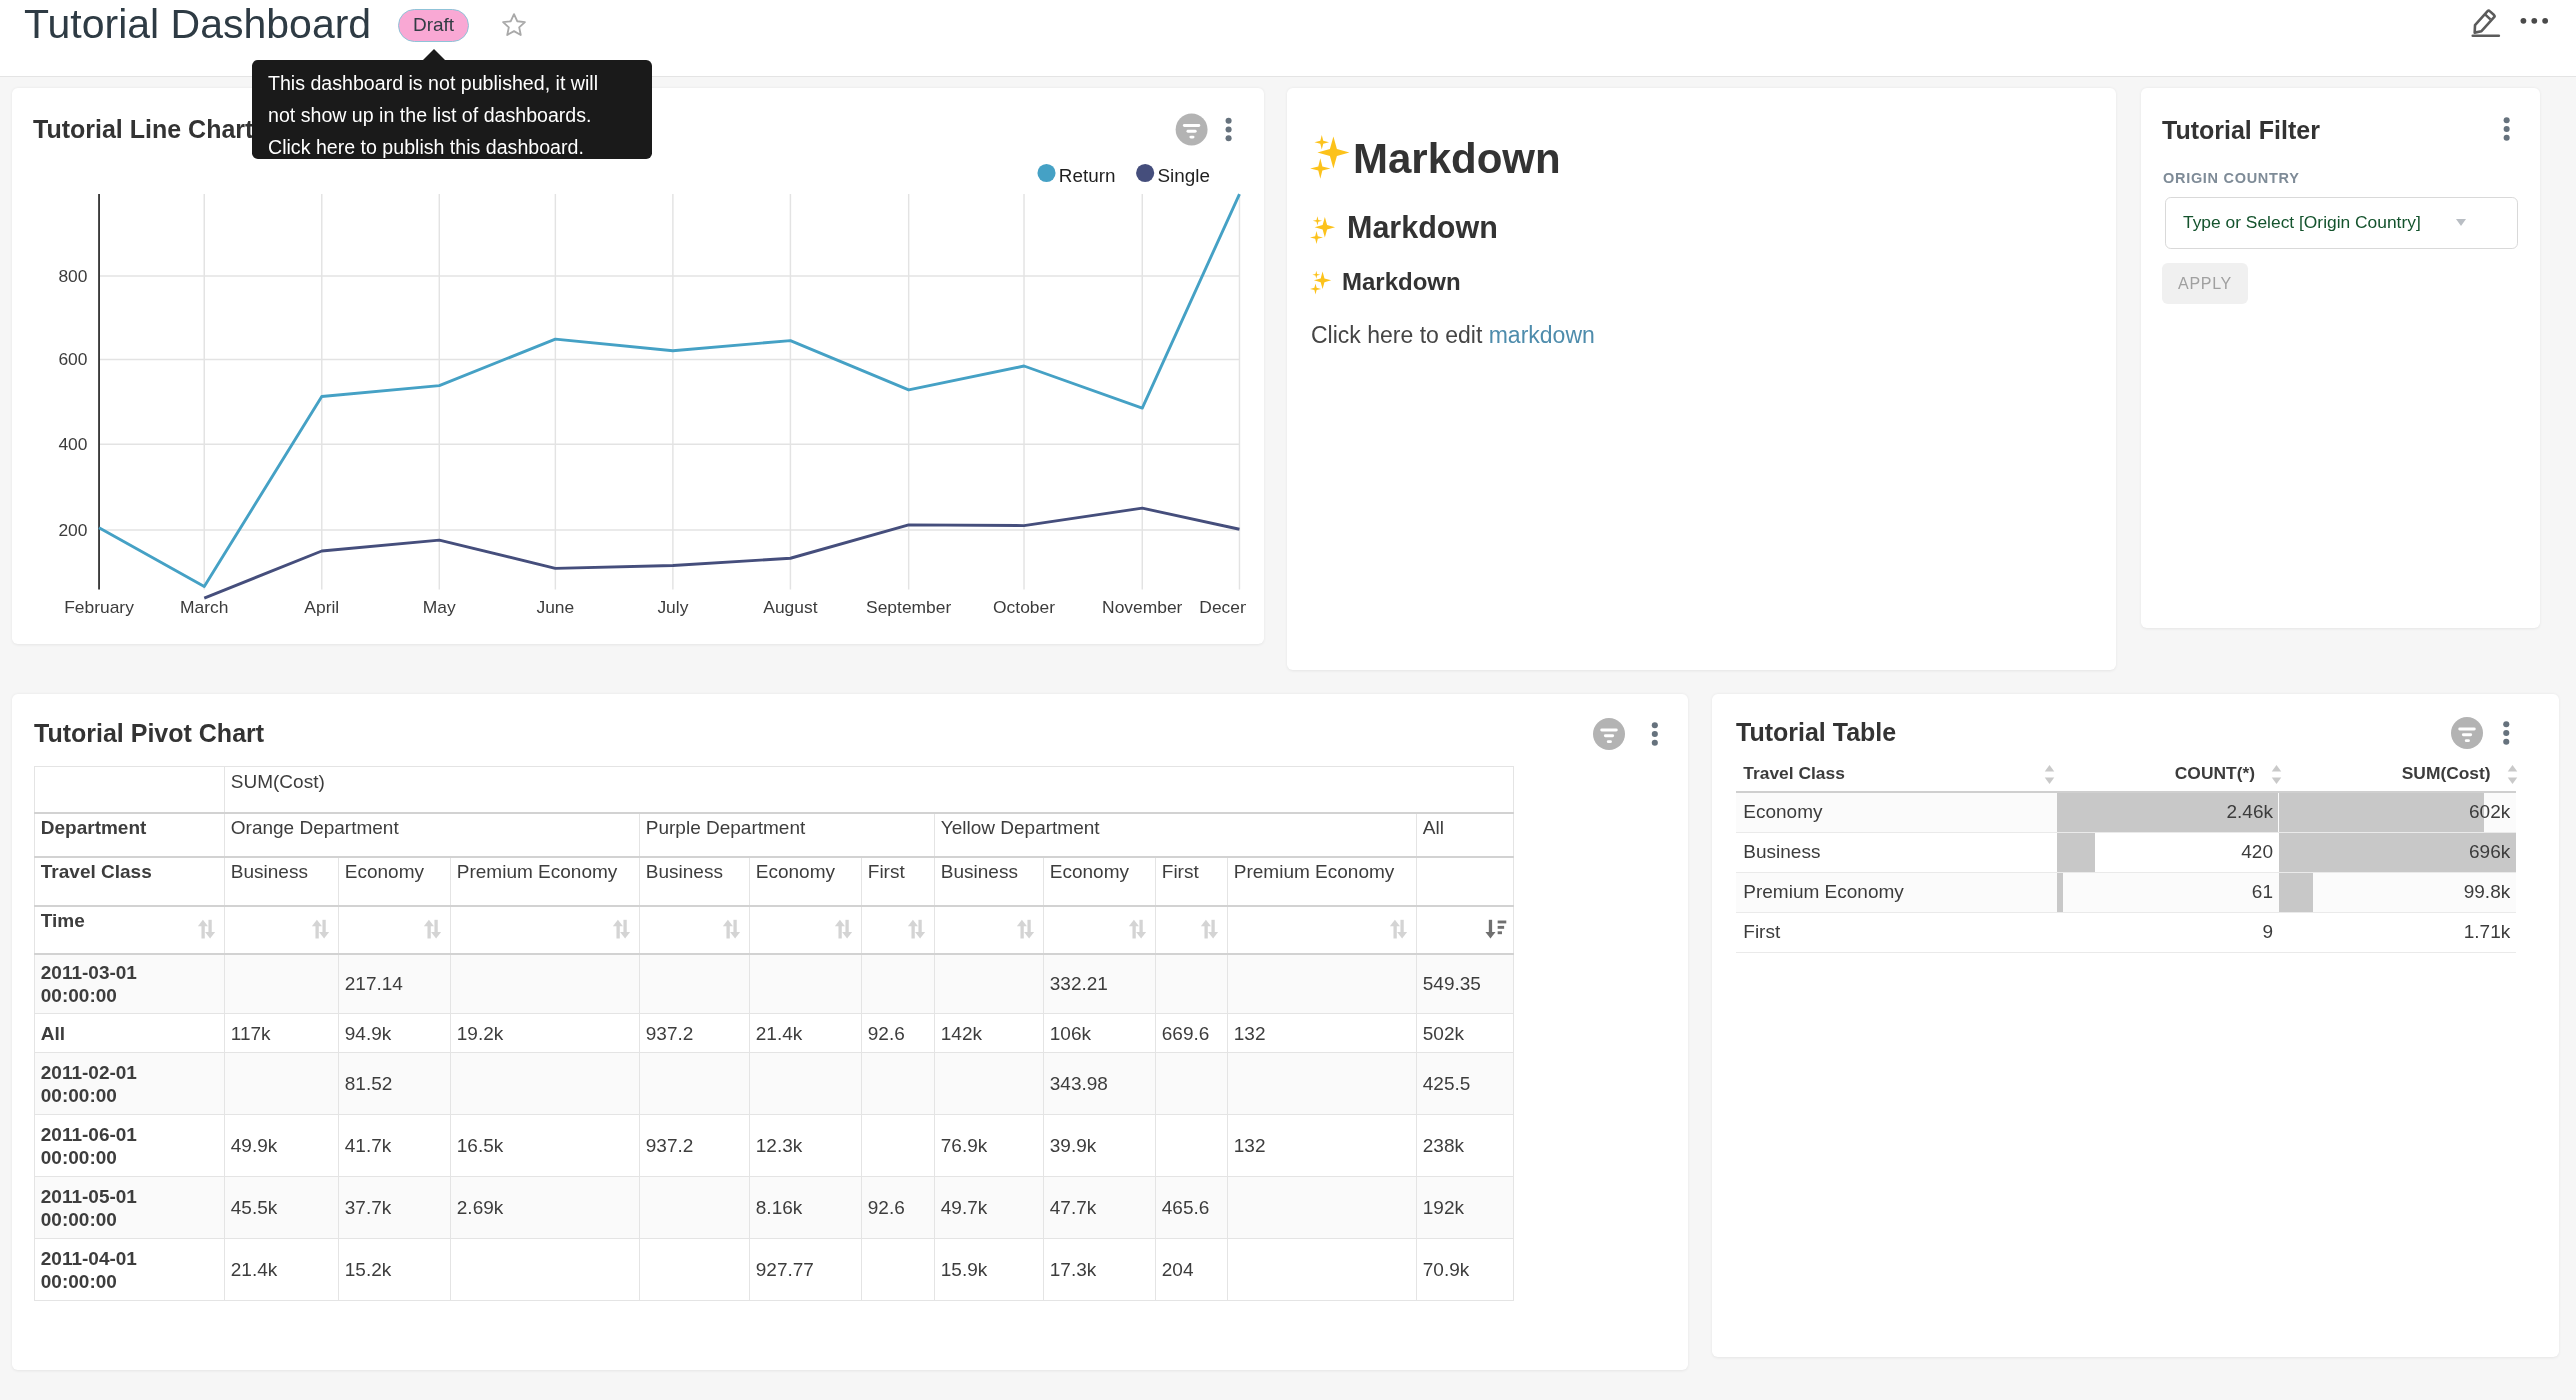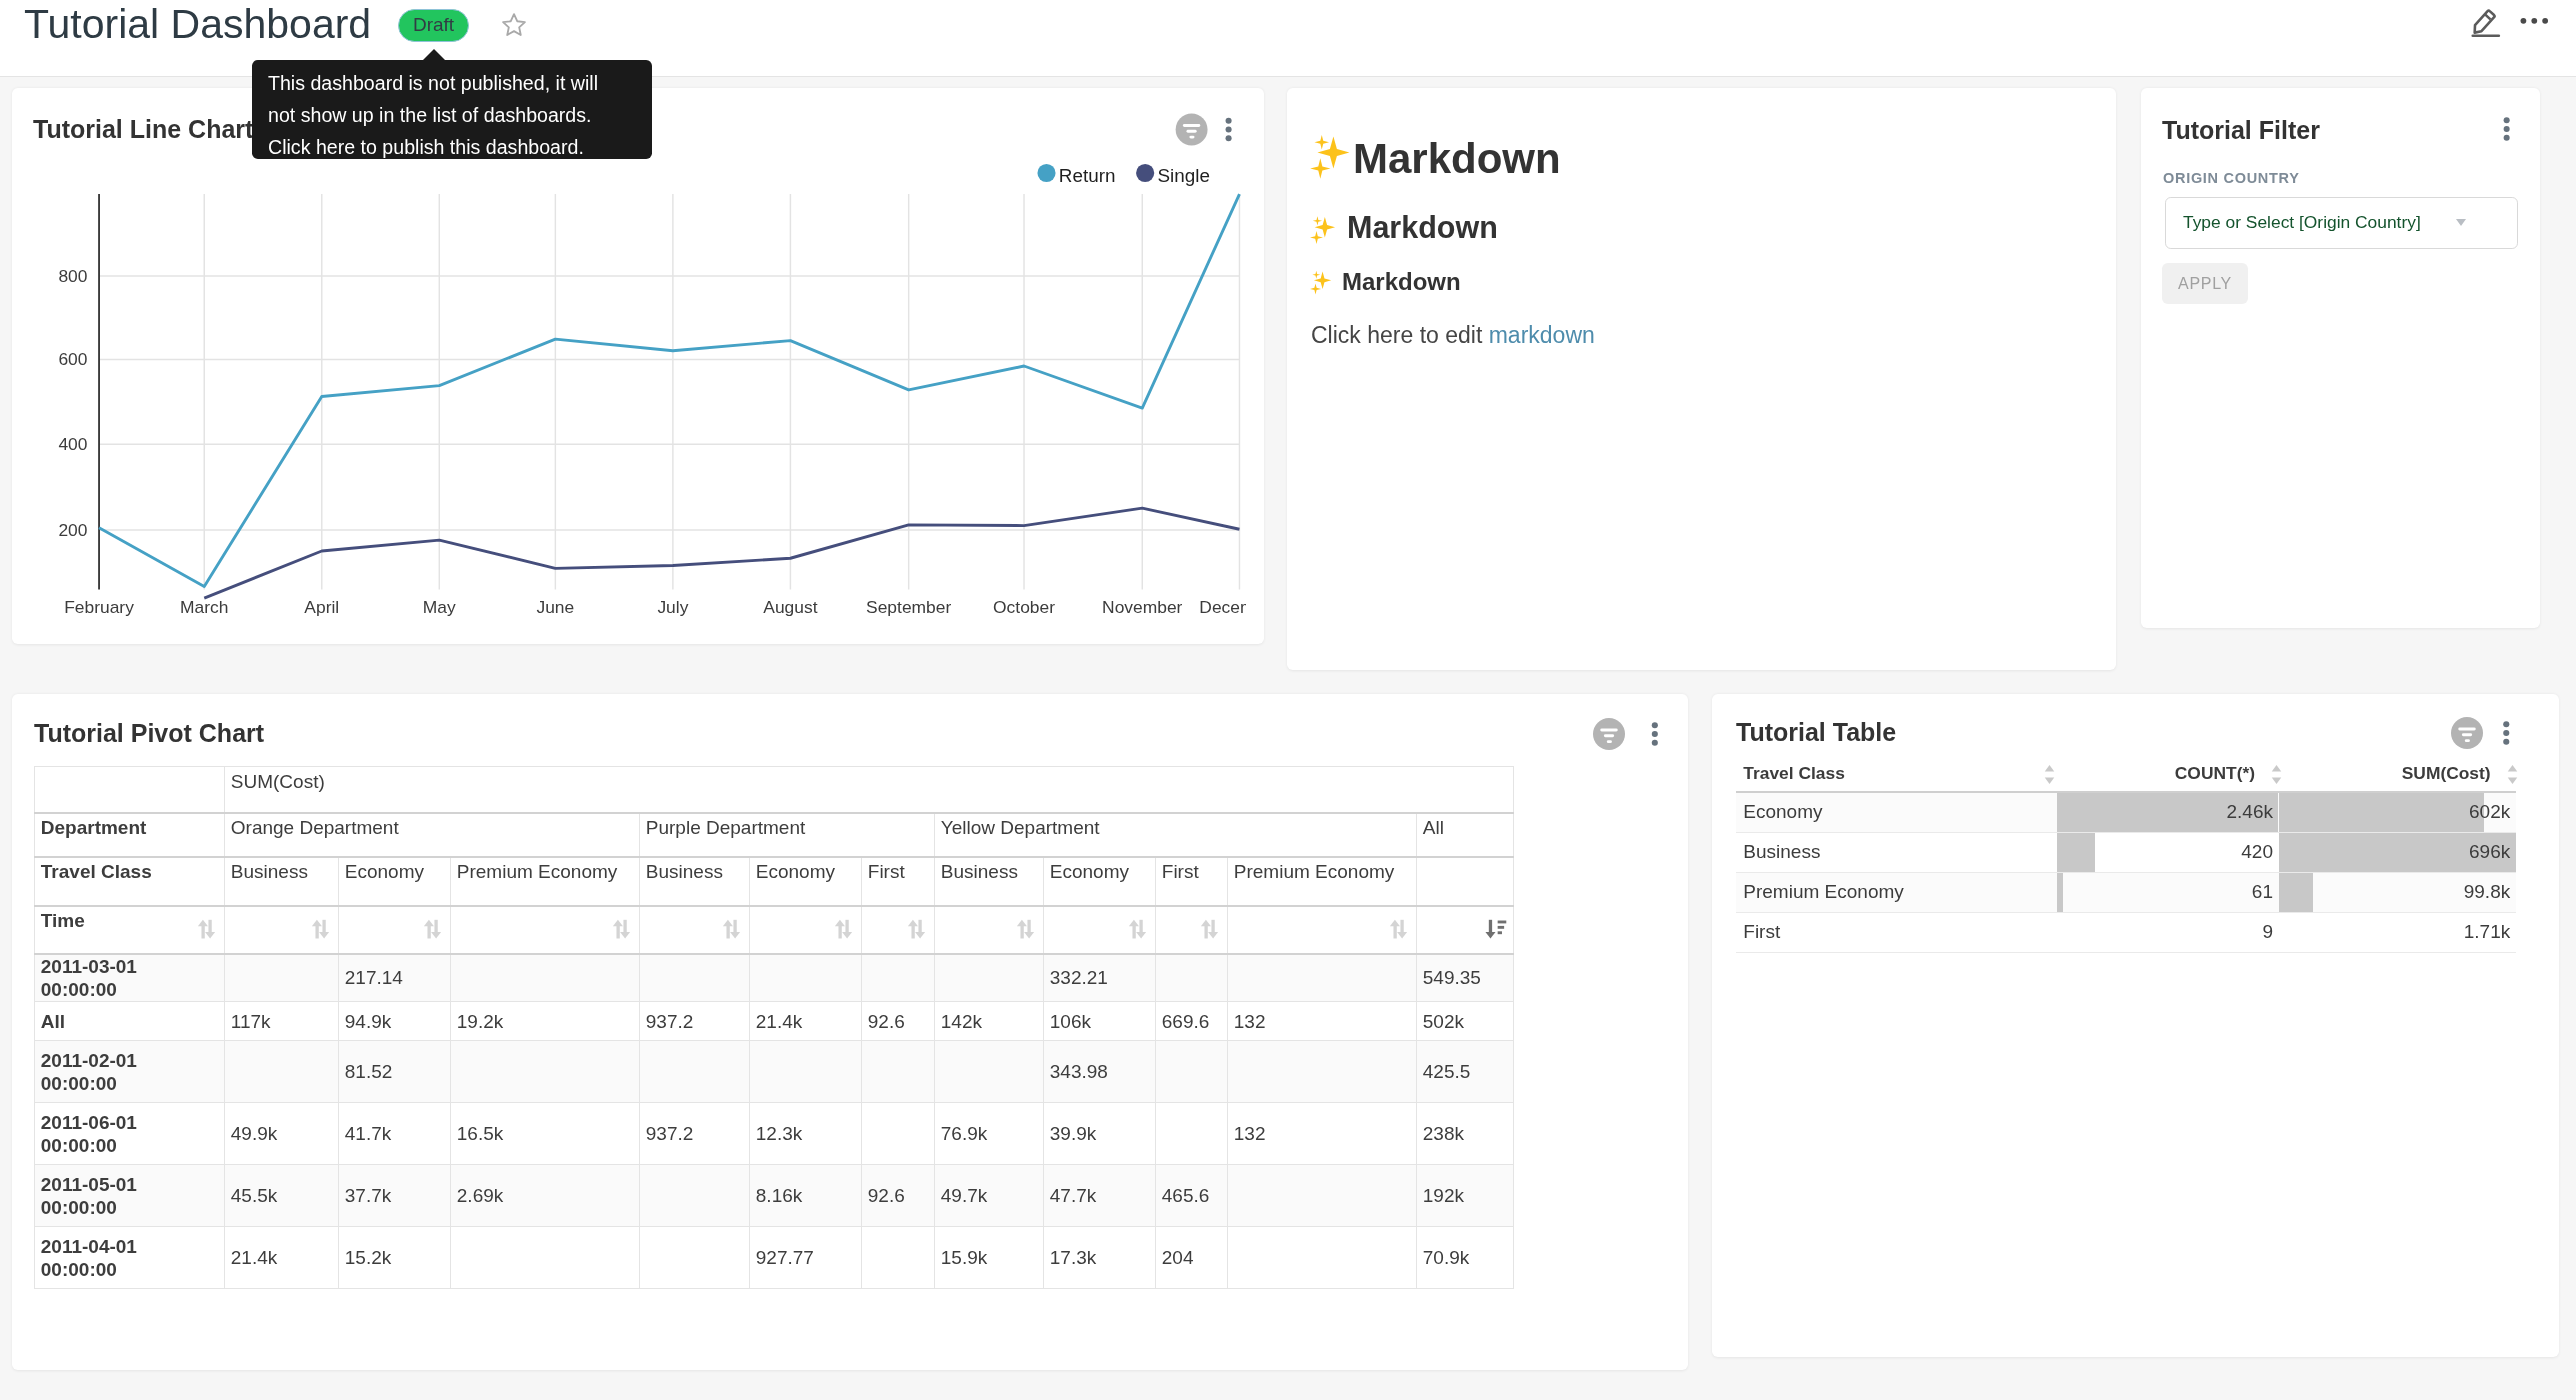--- a/index.html
+++ b/index.html
@@ -7,21 +7,21 @@
   body { font-family:"Liberation Sans", sans-serif; background:#F6F6F6; position:relative; overflow:hidden; }
   .abs { position:absolute; }
   .card { position:absolute; background:#FFFFFF; border-radius:5.8px; box-shadow:0 0.7px 2.9px rgba(0,0,0,0.07); }
   .ctitle { position:absolute; font-size:25px; font-weight:bold; color:#333333; white-space:nowrap; }
 </style>
 </head>
 <body>
 
 <div class="abs" style="left:0;top:0;width:2576px;height:77px;background:#FFFFFF;border-bottom:1.5px solid #E4E4E4;"></div>
 <div class="abs" style="left:24px;top:4.4px;font-size:41px;color:#2E3B44;line-height:41px;">Tutorial Dashboard</div>
-<div class="abs" style="left:398px;top:8.7px;width:71px;height:33px;background:#22c55e;border:1.5px solid #8FC3D8;border-radius:16.7px;color:#323C44;font-size:19px;line-height:30.5px;text-align:center;">Draft</div>
+<div class="abs" style="left:398px;top:8.7px;width:71px;height:33px;background:#f9a8d4;border:1.5px solid #8FC3D8;border-radius:16.7px;color:#323C44;font-size:19px;line-height:30.5px;text-align:center;">Draft</div>
 <svg class="abs" style="left:501px;top:12.3px;" width="26" height="26" viewBox="0 0 42 42">
   <path d="M21 3.5 L26.2 14.9 L38.6 16.3 L29.4 24.8 L31.9 37.1 L21 30.9 L10.1 37.1 L12.6 24.8 L3.4 16.3 L15.8 14.9 Z" fill="none" stroke="#A9A9A9" stroke-width="3" stroke-linejoin="round"></path>
 </svg>
 
 <svg class="abs" style="left:2470px;top:5.1px;" width="33" height="33" viewBox="0 0 46 46">
   <g fill="none" stroke="#5B5B5B" stroke-width="3.6">
     <path d="M7 28 L24.5 8.5 Q26 7 27.5 8.5 L33.5 14 Q35 15.5 33.6 17 L16 36.5 L6.5 38.5 Z" stroke-linejoin="round"></path>
     <path d="M21 13 L28.5 20"></path>
   </g>
   <rect x="2" y="41" width="40" height="3.6" rx="1.8" fill="#5B5B5B"></rect>
@@ -309,21 +309,21 @@
                 <g fill="#707070">
                   <path d="M2 18 L9 27 L16 18 Z"></path>
                   <rect x="6.7" y="1" width="4.6" height="19"></rect>
                   <rect x="19" y="2" width="12" height="4"></rect>
                   <rect x="19" y="9.5" width="9" height="4"></rect>
                   <rect x="19" y="17" width="6" height="4"></rect>
                 </g>
               </svg></span>
           </td>
         </tr>
-<tr class="odd" style="height:48px">
+<tr class="odd" style="height:60px">
           <td class="key">2011-03-01<br>00:00:00</td>
           <td></td>
           <td>217.14</td>
           <td></td>
           <td></td>
           <td></td>
           <td></td>
           <td></td>
           <td>332.21</td>
           <td></td>

